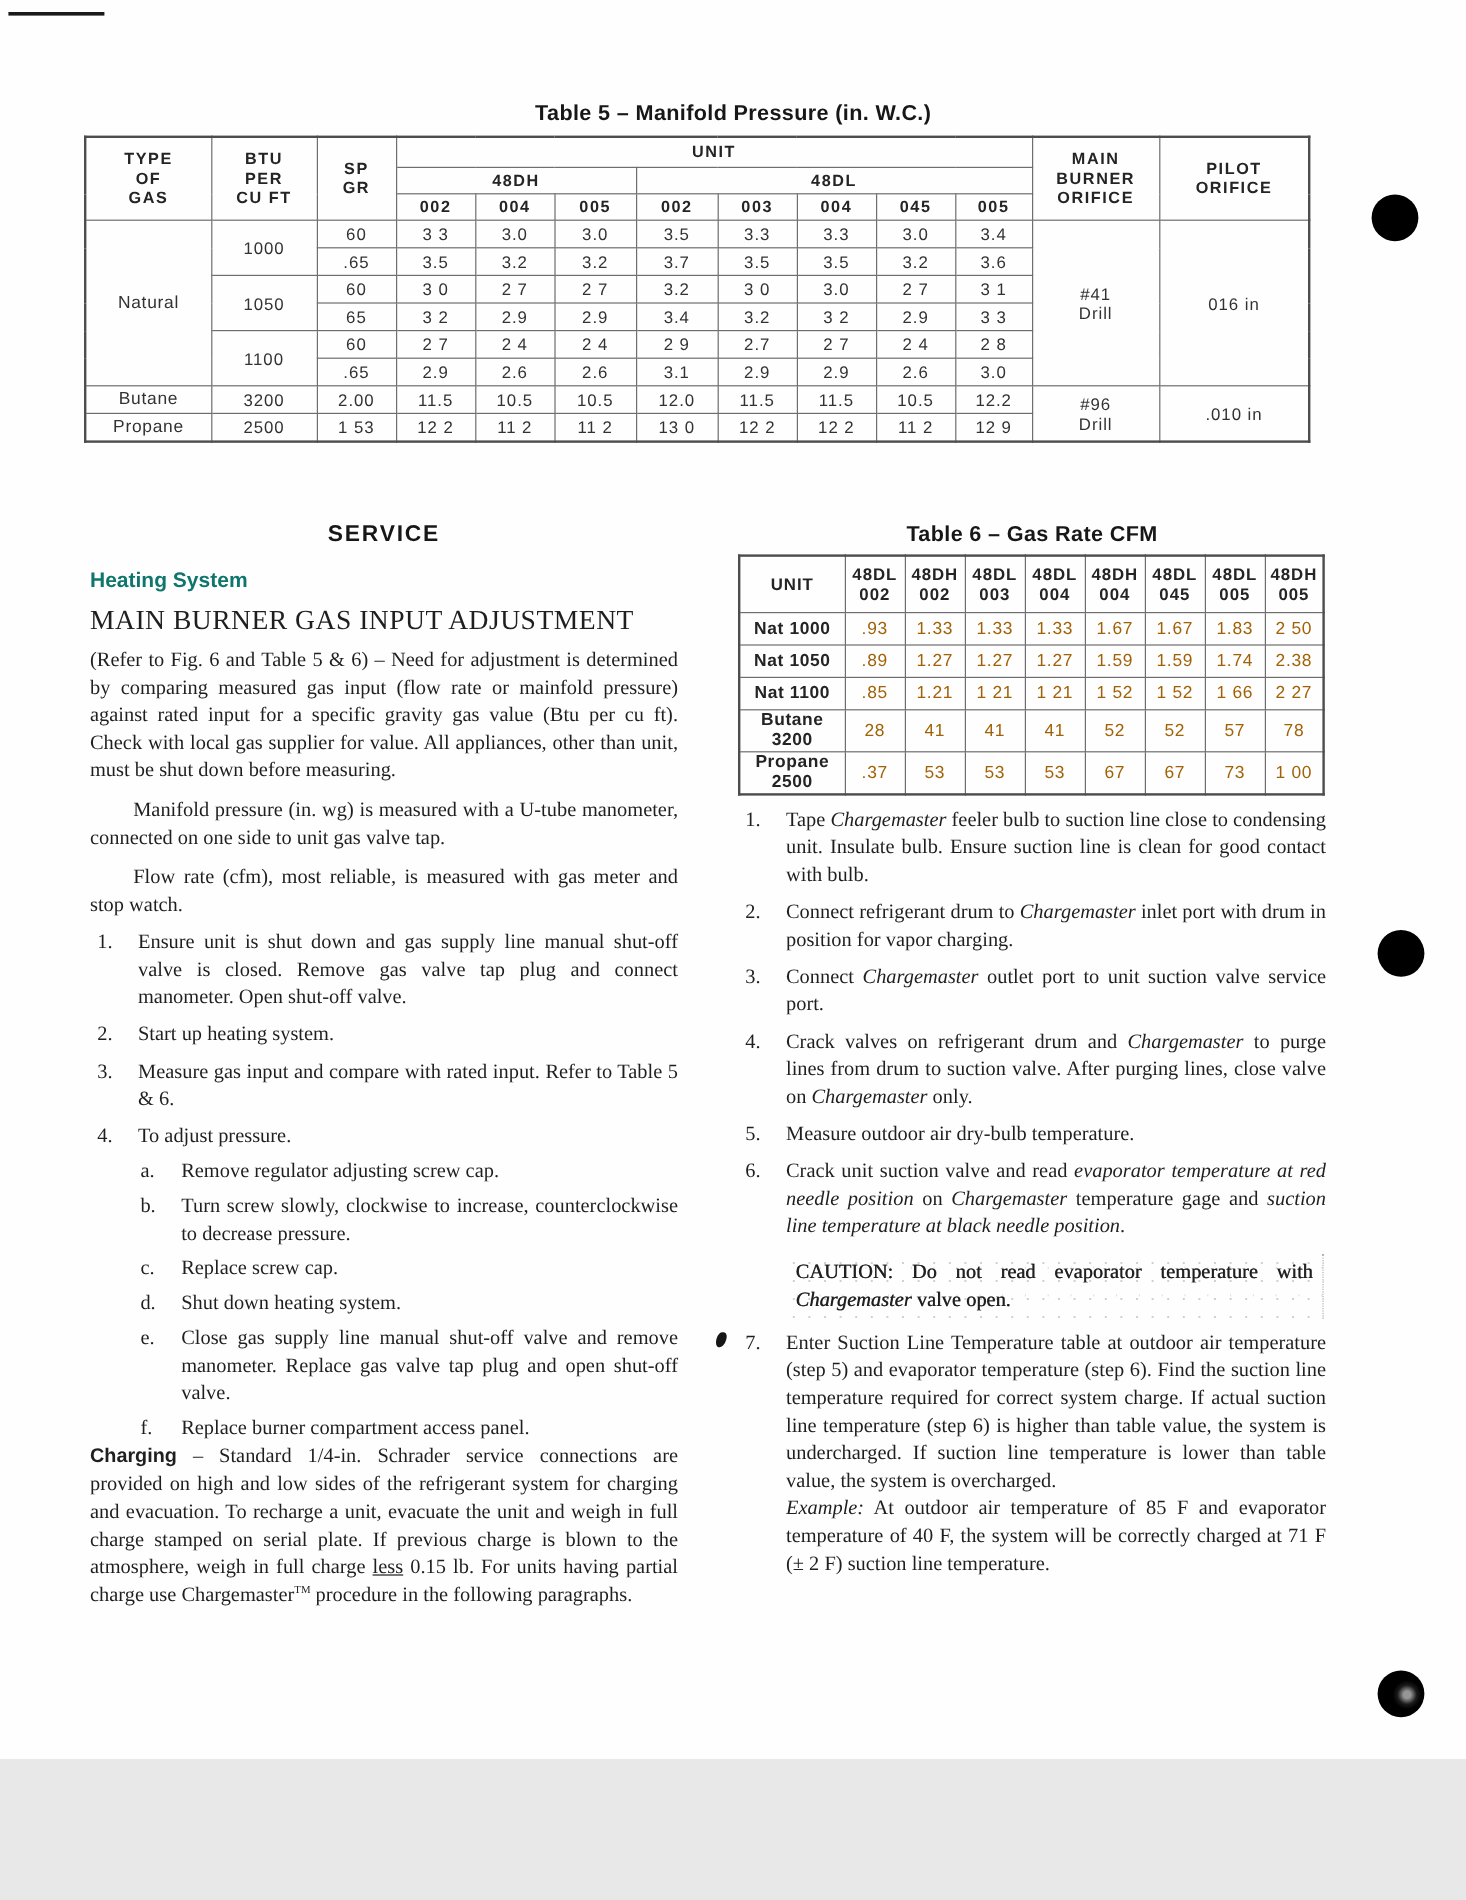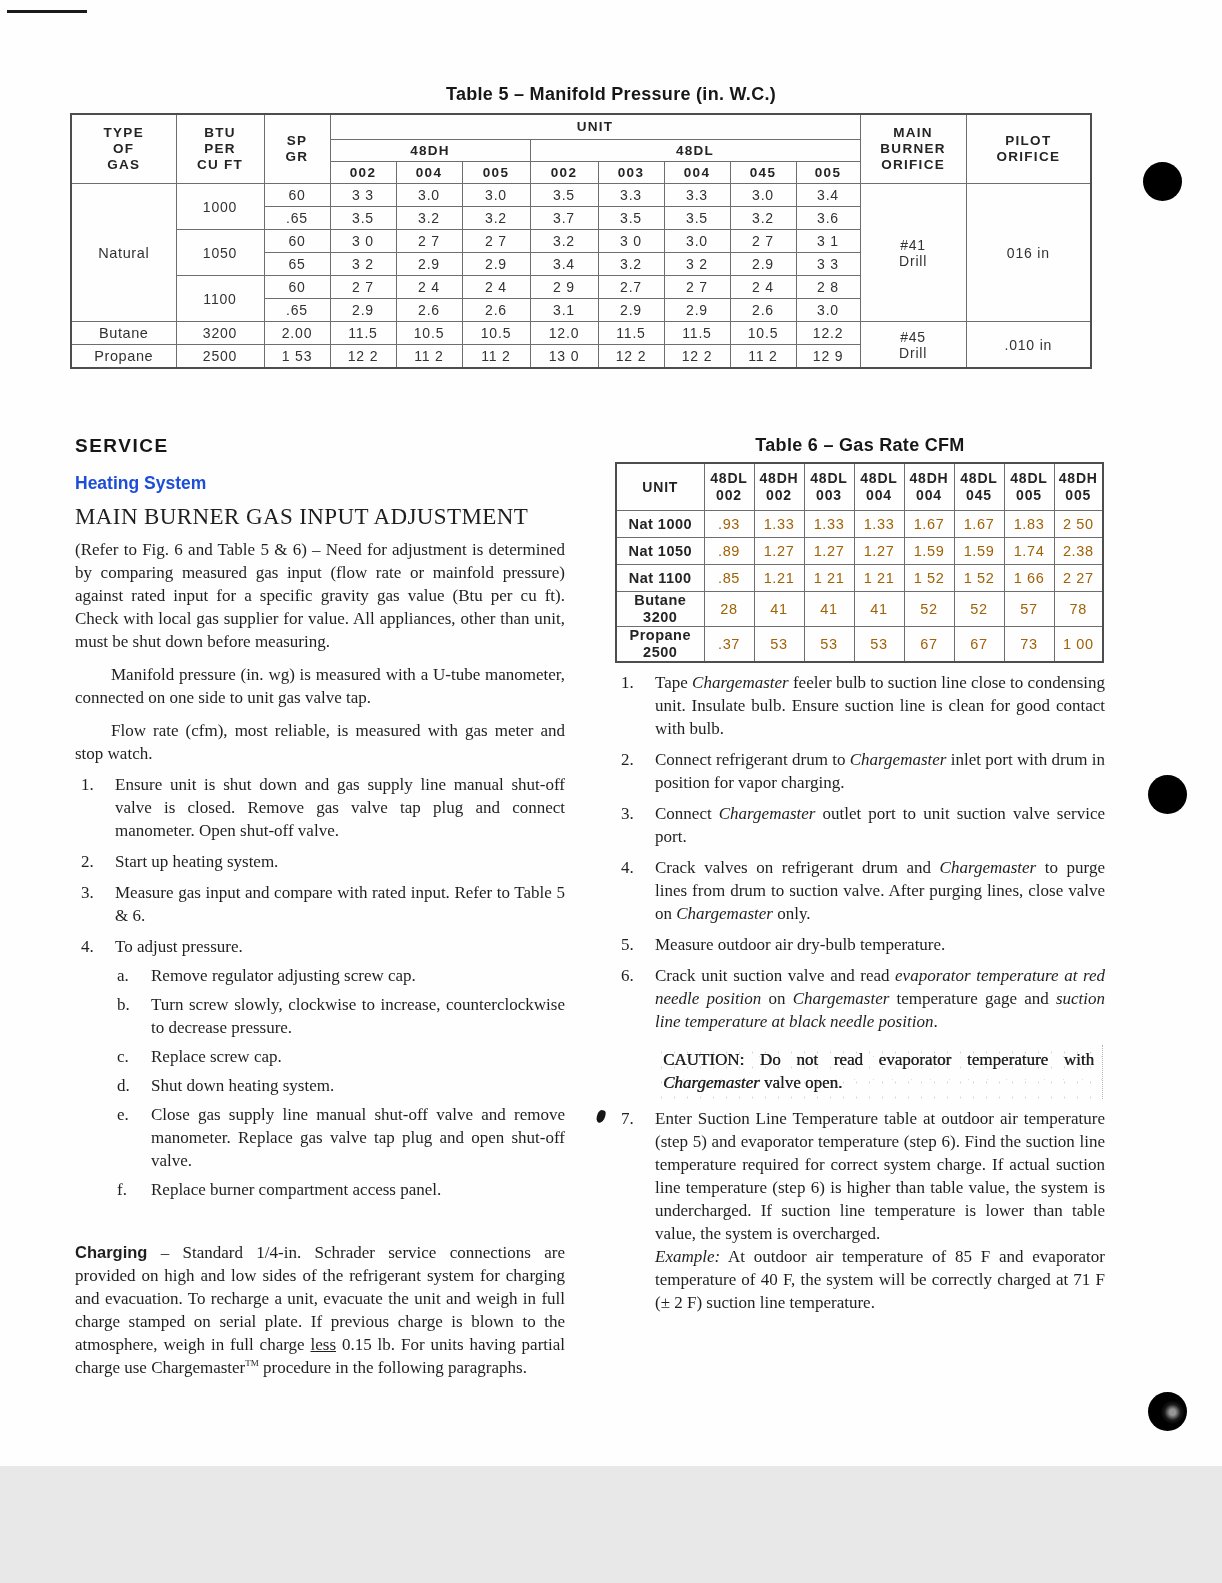--- a/index.html
+++ b/index.html
@@ -40,38 +40,38 @@
   .t6 th, .t6 td { border:1px solid #6e6e6e; text-align:center; vertical-align:middle;
                    white-space:pre-line; padding:0; }
   .t6 th { font-weight:bold; font-size:14px; line-height:17px; letter-spacing:0.8px; color:#242424; height:46px; }
   .t6 td { font-size:14.5px; height:26px; letter-spacing:0.6px; color:#a16207; line-height:17px; }
   .t6 td.lbl { font-weight:bold; letter-spacing:0.5px; color:#242424; }
 
   
   .cols { display:flex; gap:50px; margin:66px 0 0 75px; width:1030px; }
   .col { width:490px; }
 
-  .h-service { text-align:left; font-family:"Liberation Sans", sans-serif; font-weight:bold;
+  .h-service { text-align:center; font-family:"Liberation Sans", sans-serif; font-weight:bold;
                font-size:19px; letter-spacing:1.5px; color:#171717; }
   .h-heating { margin-top:16px; font-family:"Liberation Sans", sans-serif; font-weight:bold;
-               font-size:17.5px; color:#1d4ed8; }
+               font-size:17.5px; color:#0f766e; }
   .h-adjust  { margin-top:10px; font-size:23px; letter-spacing:0.4px;font-family:Liberation Serif, serif; }
 
   .body { font-size:17px; line-height:23px; text-align:justify; margin:0; }
   .body b { font-family:"Liberation Sans", sans-serif; font-size:16.5px; }
   .body sup { font-size:9px; vertical-align:super; line-height:0; }
   .mt8 { margin-top:8px; } .mt10 { margin-top:10px; } .mt12 { margin-top:12px; }
   .indent { text-indent:36px; }
 
   .step { position:relative; padding-left:40px; font-size:17px; line-height:23px;
           text-align:justify; margin-top:8px; }
   .step .num { position:absolute; left:6px; top:0; }
   .sub { padding-left:76px; margin-top:6px; }
   .sub .num { left:42px; }
-  .charging { margin-top:40px; }
+  .charging { }
   .cmintro { margin-top:22px; }
 
   .caution { position:relative; margin:12px 2px 0 40px; padding:3px 8px 5px 8px;
              font-size:17px; line-height:23px; text-align:justify; text-shadow:0.4px 0 0 #3a3a3a;
              border-right:1px dotted #b3b3b3;
              background-image: radial-gradient(#cfcfcf 0.8px, transparent 0.9px),
                                radial-gradient(#dcdcdc 0.7px, transparent 0.8px);
              background-size: 13px 15px, 19px 23px; }
   .example { padding-left:40px; margin-top:0; font-size:17px; line-height:23px; text-align:justify; }
 
@@ -217,21 +217,21 @@
           <td>3200</td>
           <td>2.00</td>
           <td>11.5</td>
           <td>10.5</td>
           <td>10.5</td>
           <td>12.0</td>
           <td>11.5</td>
           <td>11.5</td>
           <td>10.5</td>
           <td>12.2</td>
-          <td rowspan="2">#45
+          <td rowspan="2">#96
 Drill</td>
           <td rowspan="2">.010 in</td>
         </tr>
         <tr>
           <td class="gas">Propane</td>
           <td>2500</td>
           <td>1 53</td>
           <td>12 2</td>
           <td>11 2</td>
           <td>11 2</td>

